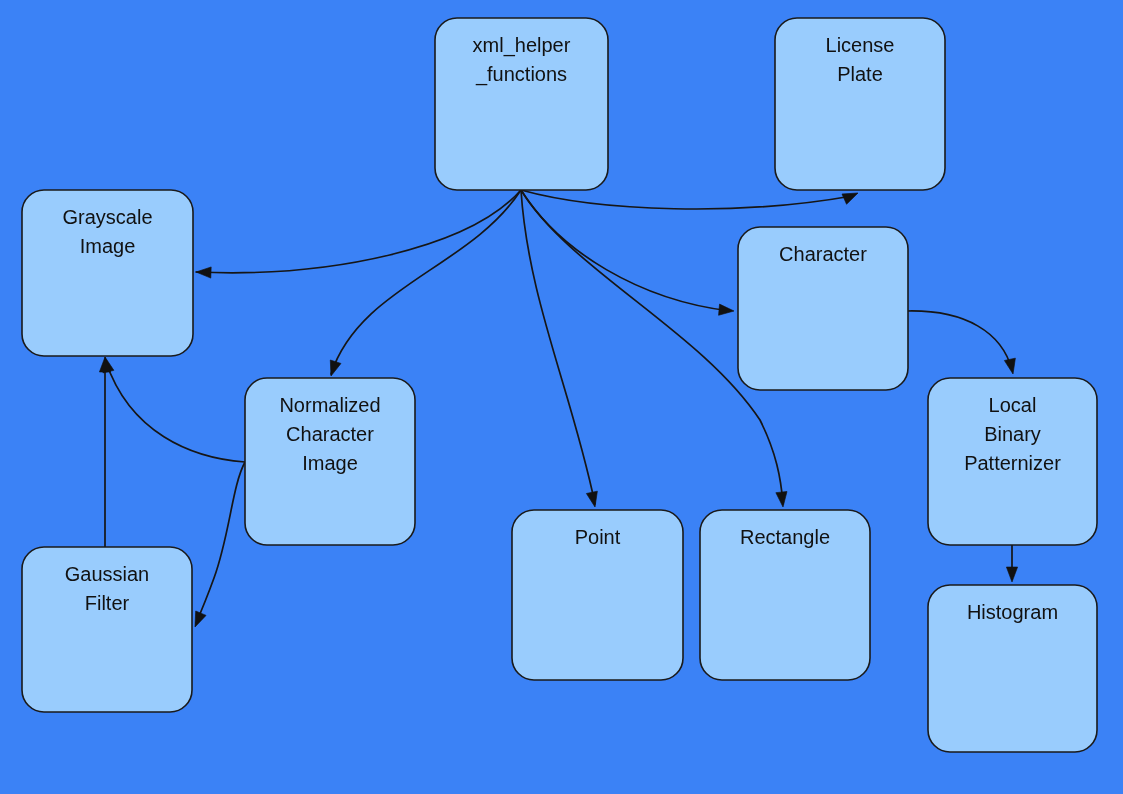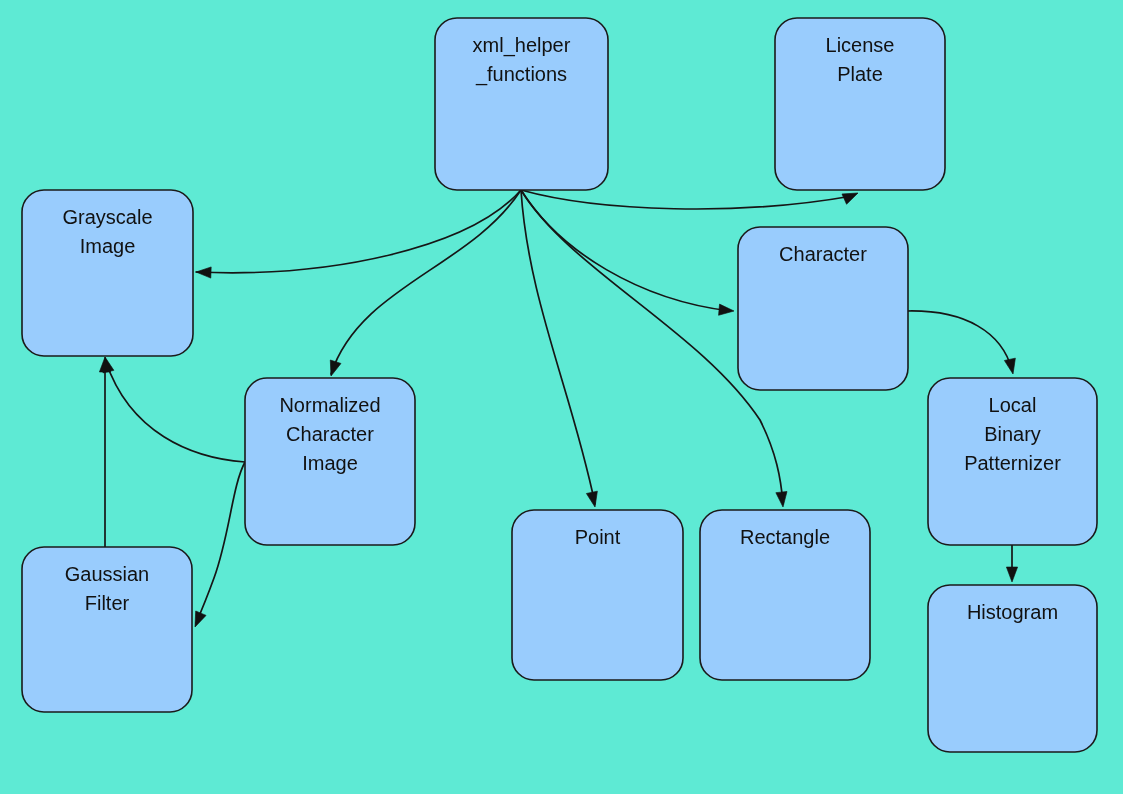--- a/index.html
+++ b/index.html
@@ -10,21 +10,21 @@
   body {
     width: 1123px;
     height: 794px;
     font-family: "Liberation Sans", sans-serif;
     overflow: hidden;
   }
   #diagram-root {
     position: relative;
     width: 1123px;
     height: 794px;
-    background: #5eead4;
+    background: #3b82f6;
   }
   svg#diagram-canvas {
     display: block;
     width: 1123px;
     height: 794px;
   }
   .node-shape {
     stroke: #1a1a1a;
     stroke-width: 1.6;
   }

